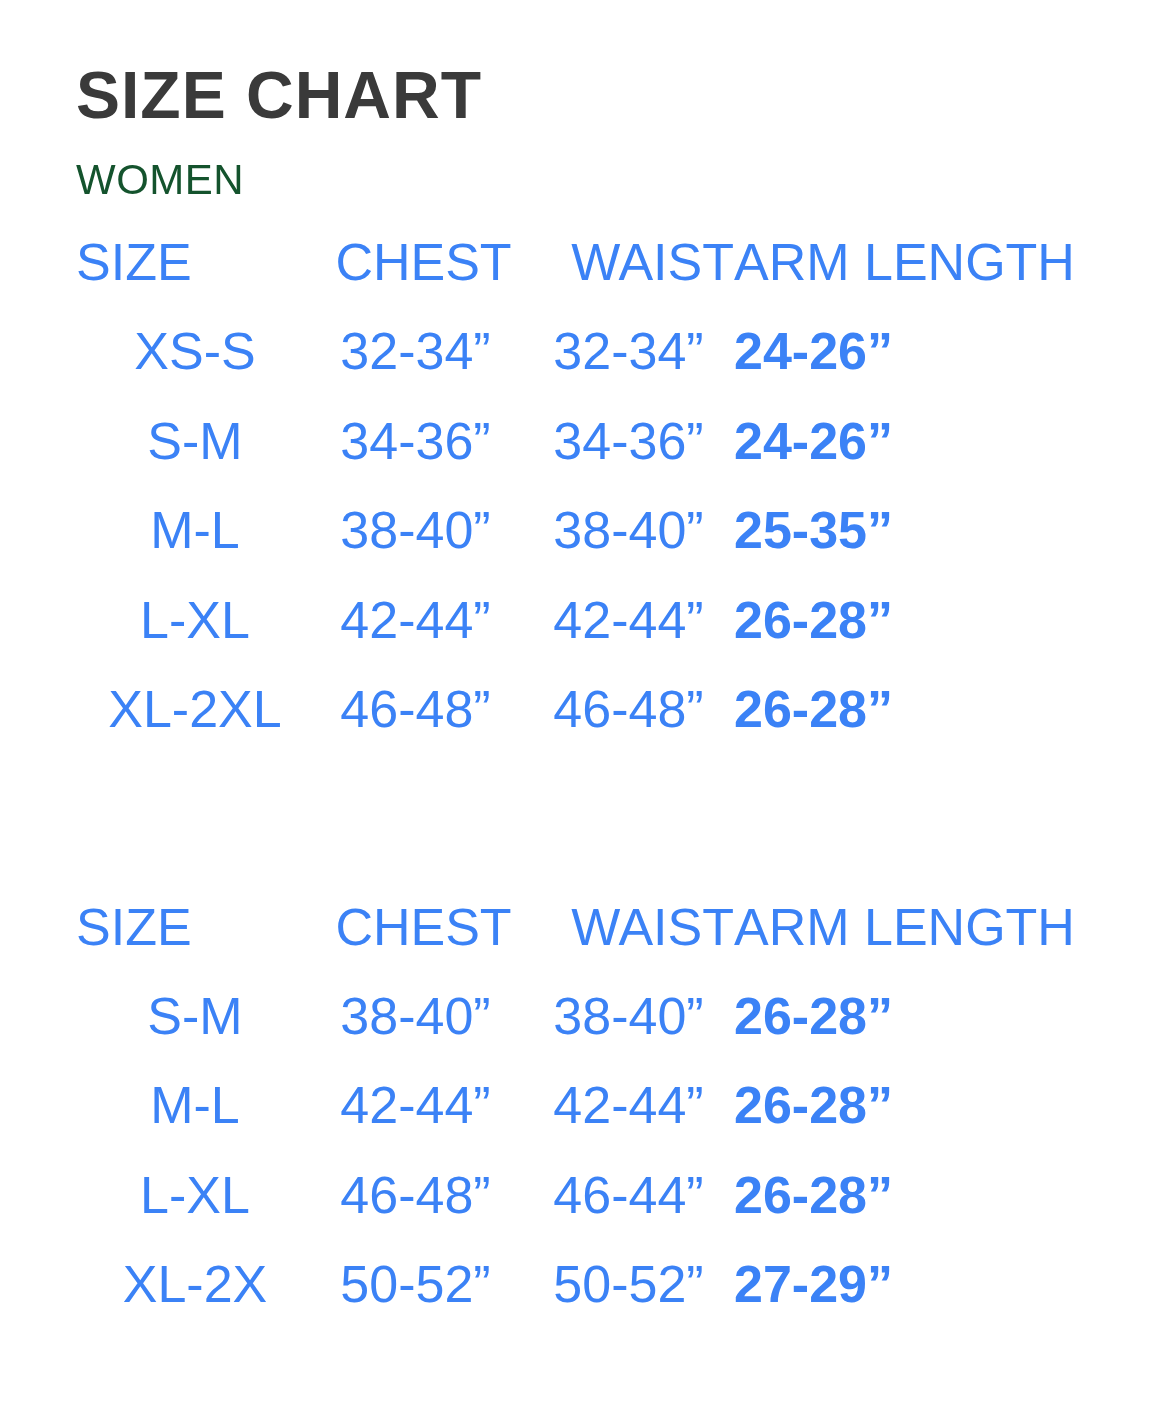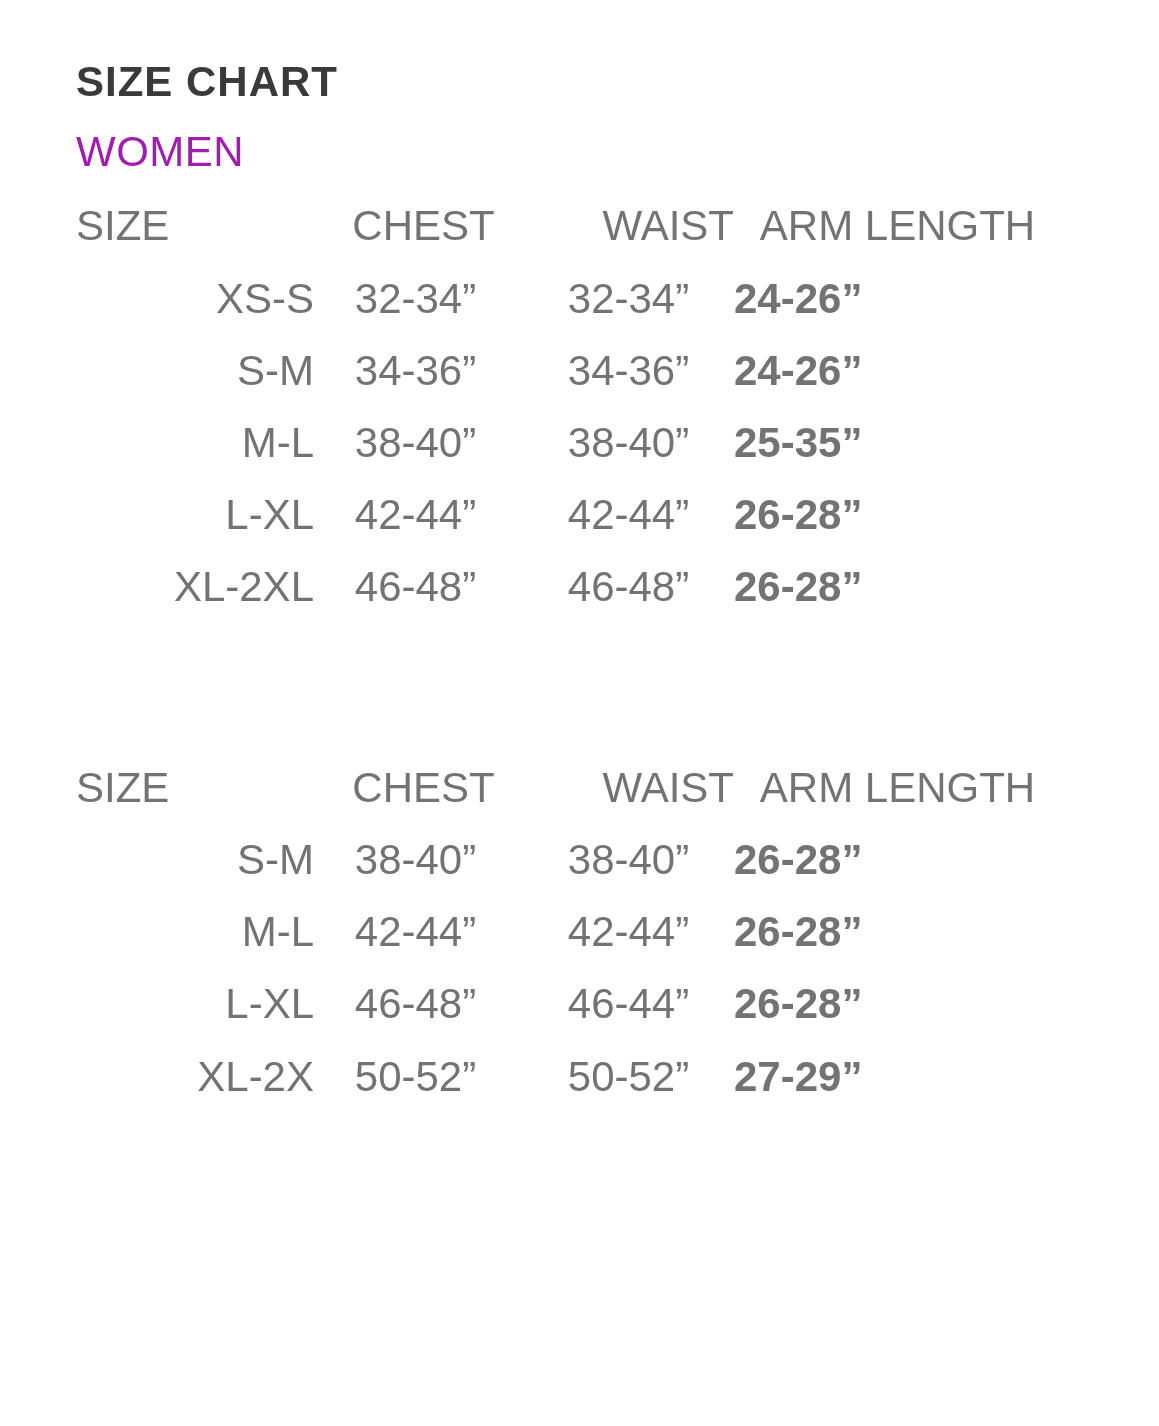--- a/index.html
+++ b/index.html
@@ -15,39 +15,39 @@
     -webkit-font-smoothing: antialiased;
   }
   .page {
     position: relative;
     width: 1159px;
     height: 1426px;
     box-sizing: border-box;
     padding: 58px 0 0 76px;
   }
   .chart-title {
-    font-size: 42px;
+    font-size: 66px;
     font-weight: bold;
     letter-spacing: 1px;
     color: #3a3a3a;
     line-height: 1.15;
     margin: 0 0 22px 0;
   }
   .section-label {
     font-size: 42px;
     font-weight: normal;
-    color: #a21caf;
+    color: #14532d;
     letter-spacing: 0.5px;
     margin: 0 16px 14px 0;
   }
   table.size-table {
     border-collapse: collapse;
     border-spacing: 0;
-    font-size: 42px;
-    color: #737373;
+    font-size: 52px;
+    color: #3b82f6;
     width: 985px;
     table-layout: fixed;
   }
   table.size-table th,
   table.size-table td {
     font-weight: normal;
     text-align: left;
     padding: 0;
     line-height: 1.72;
     white-space: nowrap;
@@ -55,21 +55,21 @@
   table.size-table col.c-size   { width: 238px; }
   table.size-table col.c-chest  { width: 215px; }
   table.size-table col.c-waist  { width: 205px; }
   table.size-table col.c-arm    { width: 327px; }
 
   table.size-table th.h-size   { text-align: left; }
   table.size-table th.h-chest  { text-align: center; padding-left: 4px;}
   table.size-table th.h-waist  { text-align: right; }
   table.size-table th.h-arm    { text-align: center; }
 
-  table.size-table td.v-size   { text-align: right; }
+  table.size-table td.v-size   { text-align: center; }
   table.size-table td.v-chest  { text-align: center; padding-right: 12px;}
   table.size-table td.v-waist  { text-align: center; padding-right: 6px;}
   table.size-table td.v-arm    { text-align: left; padding-right: 22px; font-weight: bold;}
 
   .gap-block { height: 86px; }
   .gap-small { height: 42px; }
 
   .unisex-wrap { margin-top: 0; }
 </style>
 </head>

